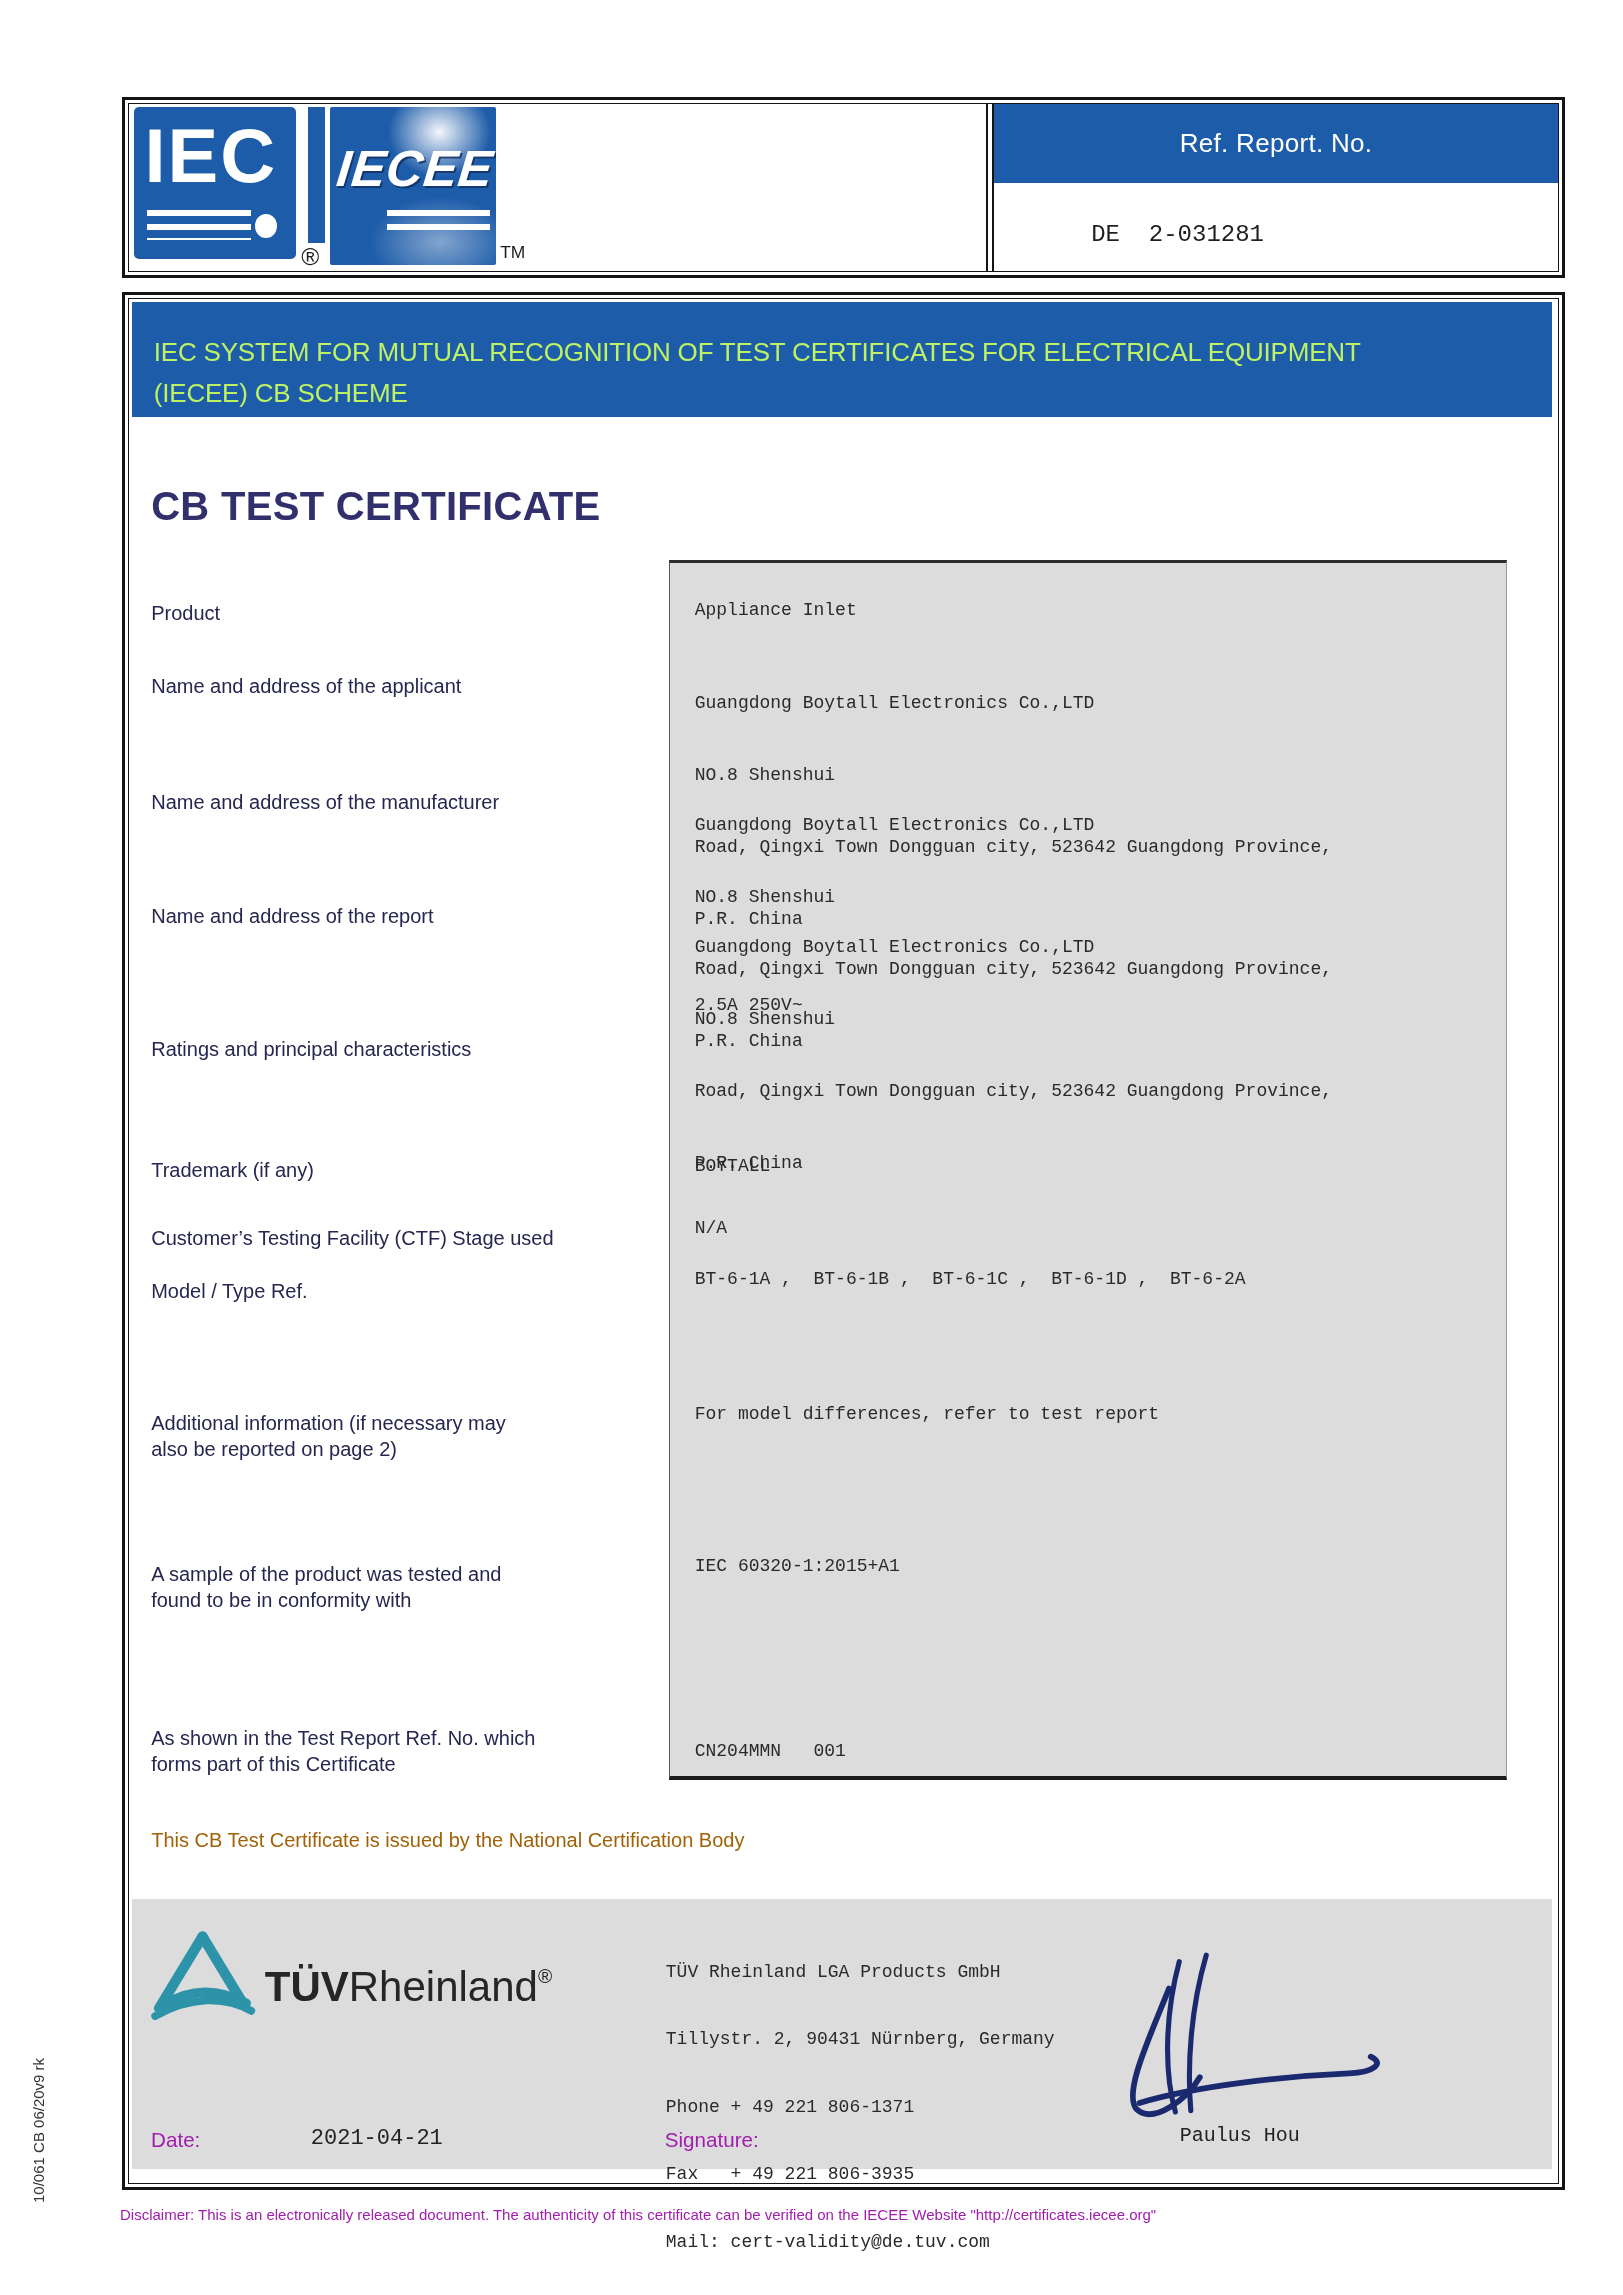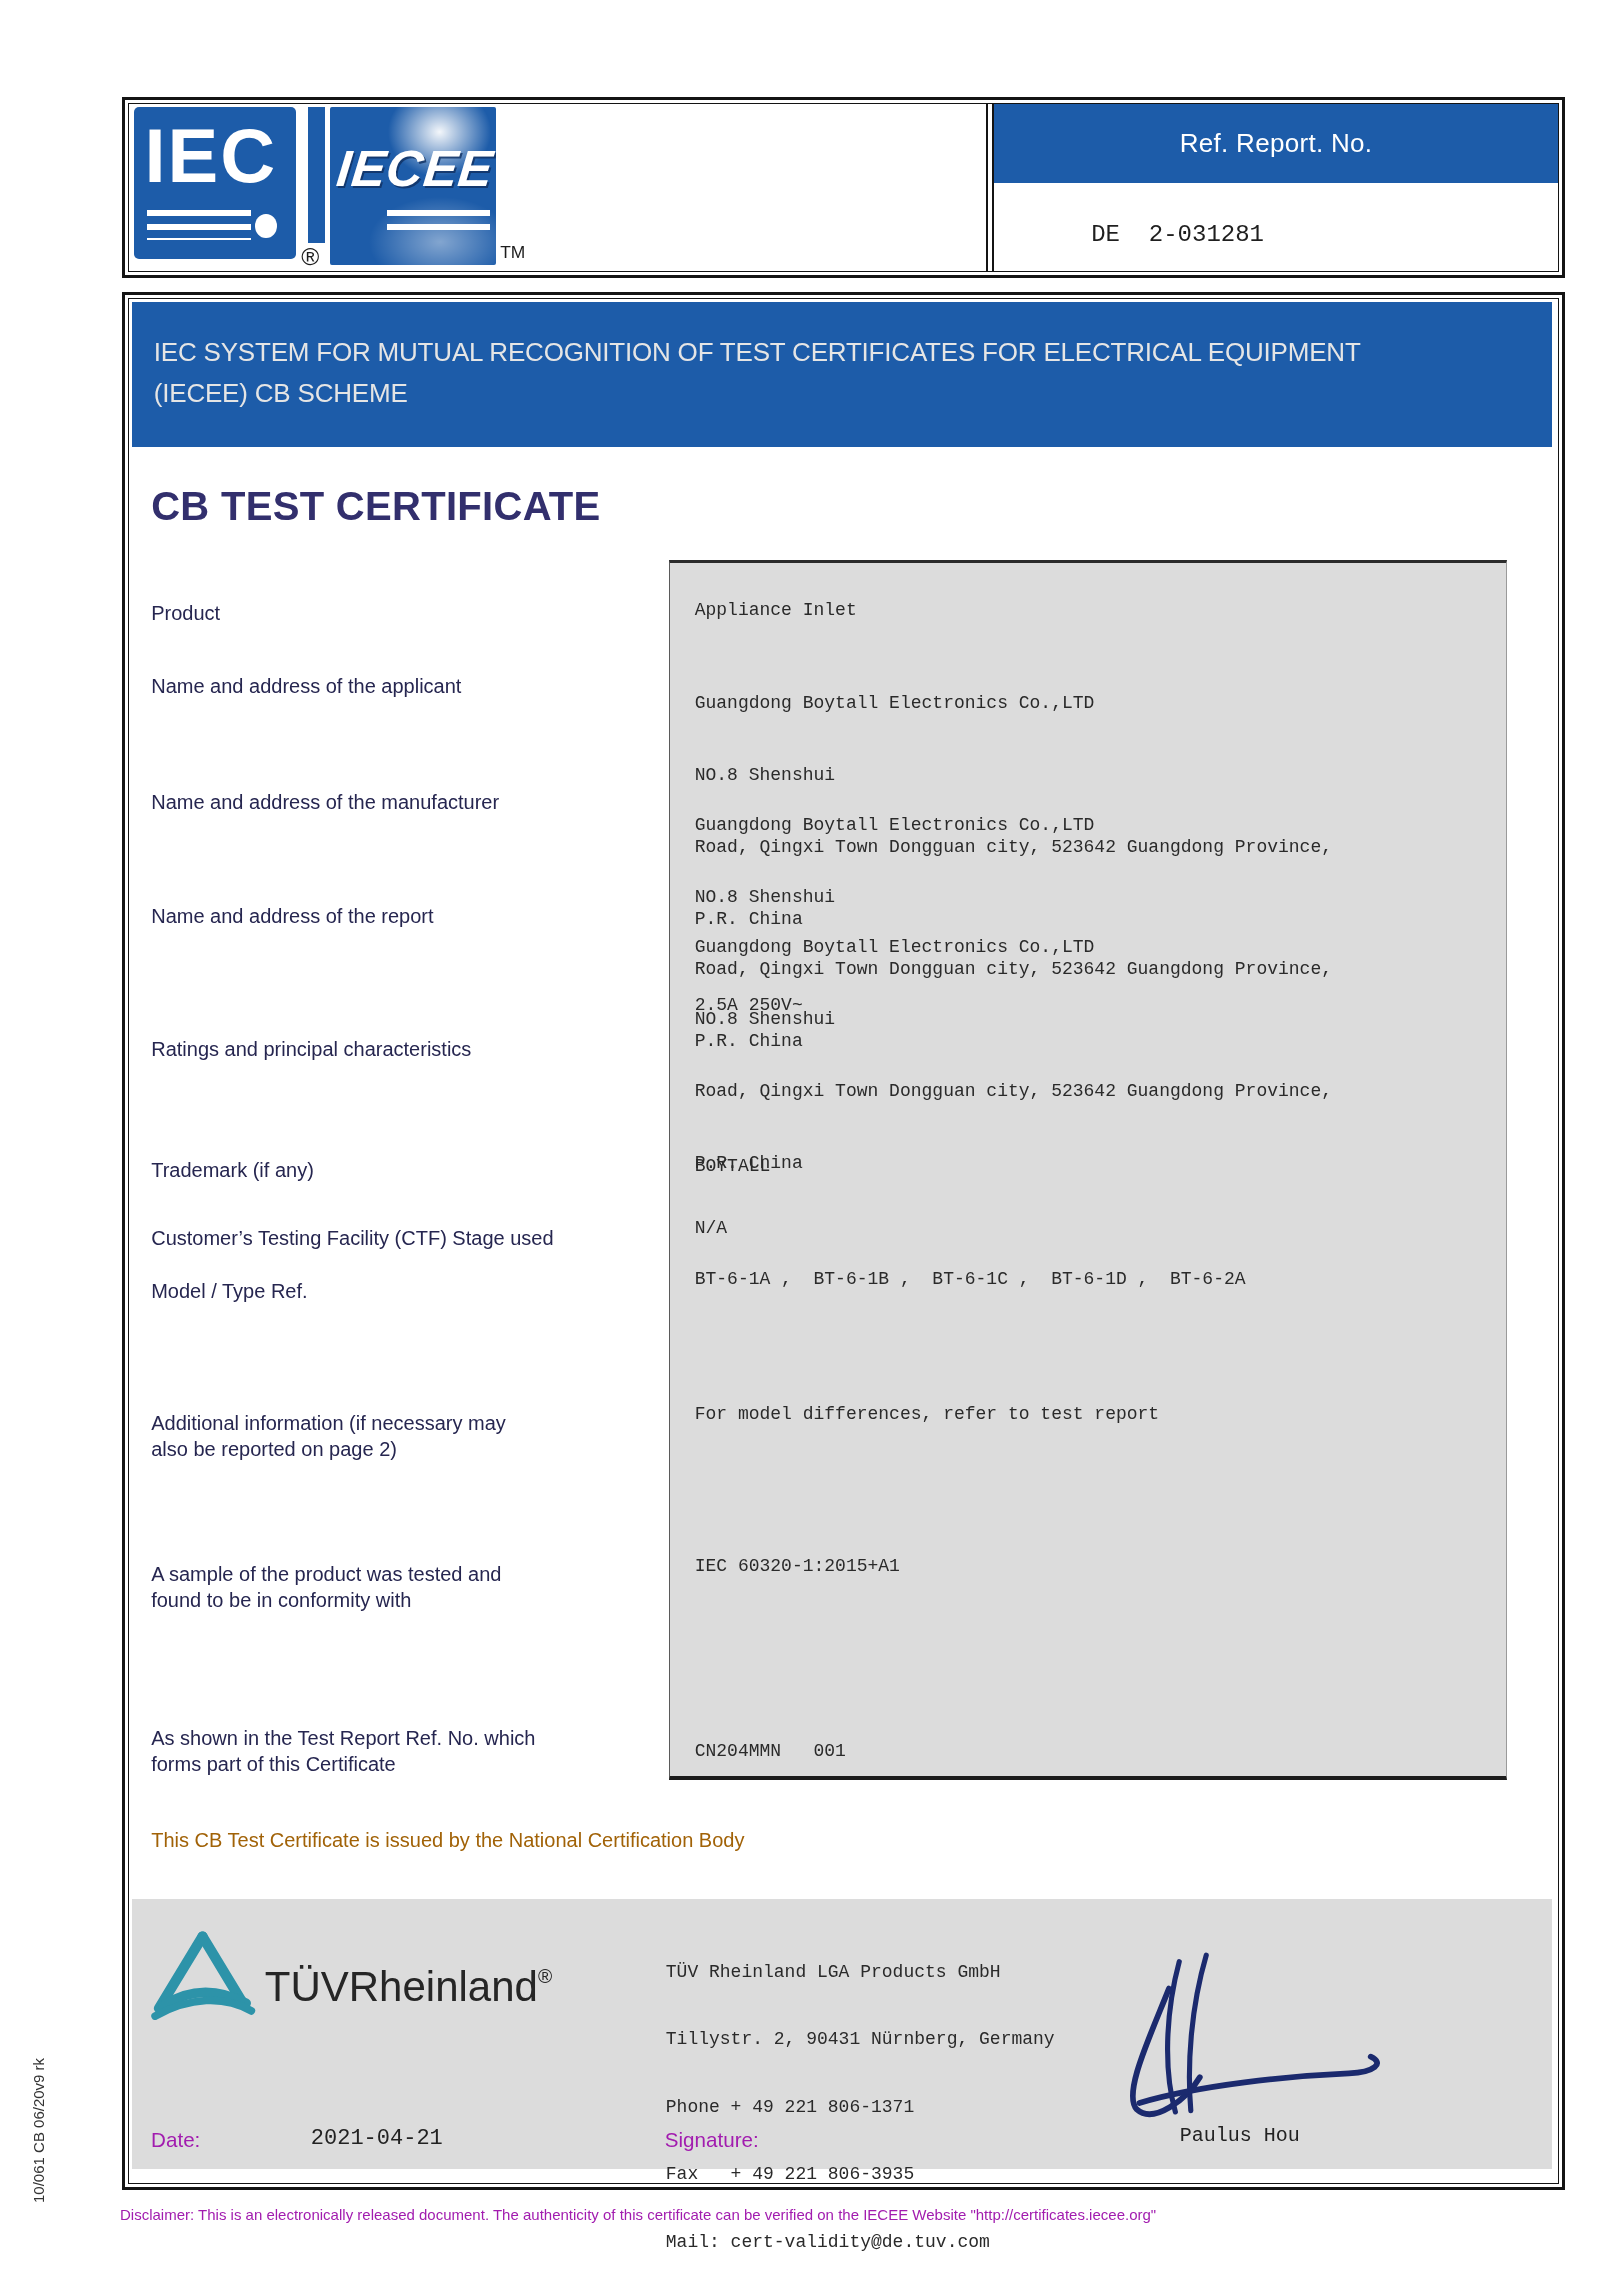--- a/index.html
+++ b/index.html
@@ -34,37 +34,37 @@
   .header-divider { position:absolute; left:857px; top:0; width:7.7px; height:100%;
      background:linear-gradient(to right,#141414 0 1.9px,#fff 1.9px 5.8px,#141414 5.8px 7.7px); }
   .ref-area { position:absolute; left:865px; top:0; right:0; height:100%; }
   .ref-bar { width:100%; height:79px; background:#1d5ca9; color:#fff; font-size:26px;
      display:flex; align-items:center; justify-content:center; letter-spacing:0.3px; }
   .ref-value { position:absolute; left:97px; top:117px; font-family:"Liberation Mono",monospace;
      font-size:24px; color:#1f1f1f; white-space:pre; }
 
   
   .main-box { left:122px; top:292px; width:1443px; height:1898px; }
-  .banner { position:absolute; left:2.6px; top:2.6px; width:1420px; height:145px; background:#1d5ca9;
-     color:#e5e5e5; padding:30px 0 0 22px; font-size:26px; line-height:41px; letter-spacing:-0.2px; }
+  .banner { position:absolute; left:2.6px; top:2.6px; width:1420px; height:115px; background:#1d5ca9;
+     color:#bef264; padding:30px 0 0 22px; font-size:26px; line-height:41px; letter-spacing:-0.2px; }
   .cb-title { position:absolute; left:22px; top:185px; font-size:40px; font-weight:bold;
      color:#322f6d; letter-spacing:0.3px; }
   .lbl { position:absolute; left:22px; width:566px; font-size:20px; line-height:26px; color:#262650; }
   .gray-box { position:absolute; left:540px; top:261px; width:838px; height:1220px; background:#dcdcdc;
      border-top:3.2px solid #2b2b2b; border-left:1.9px solid #5a5a5a;
      border-right:1.9px solid #9a9a9a; border-bottom:4.5px solid #1c1c1c; }
   .val { position:absolute; left:24.5px; font-family:"Liberation Mono",monospace; font-size:18px;
      line-height:24px; color:#2a2a2a; white-space:pre; }
   .issued-line { position:absolute; left:22px; top:1530px; font-size:20px; color:#a16207; }
 
   
   .footer { position:absolute; left:2.6px; top:1600px; width:1420px; height:270px; background:#dcdcdc; }
   .tuv-logo-svg { position:absolute; left:18px; top:31px; }
   .tuv-wordmark { position:absolute; left:133px; top:64px; font-size:42px; color:#262626; white-space:nowrap; }
-  .tuv-bold { font-weight:normal; }
+  .tuv-bold { font-weight:bold; }
   .tuv-reg { font-size:19.3px; vertical-align:18px; }
   .contact { position:absolute; left:534px; top:16.7px; font-family:"Liberation Mono",monospace;
      font-size:18px; line-height:22.5px; color:#2a2a2a; white-space:pre; }
   .sig-svg { position:absolute; left:965px; top:51px; }
   .signatory { position:absolute; left:1048px; top:225px; font-family:"Liberation Mono",monospace;
      font-size:20px; color:#222; white-space:pre; }
   .flabel { position:absolute; font-size:20.6px; color:#a21caf;text-align:center; }
   .date-label { left:19.3px; top:229px; }
   .date-value { position:absolute; left:179px; top:227px; font-family:"Liberation Mono",monospace;
      font-size:22px; color:#222; white-space:pre; }

